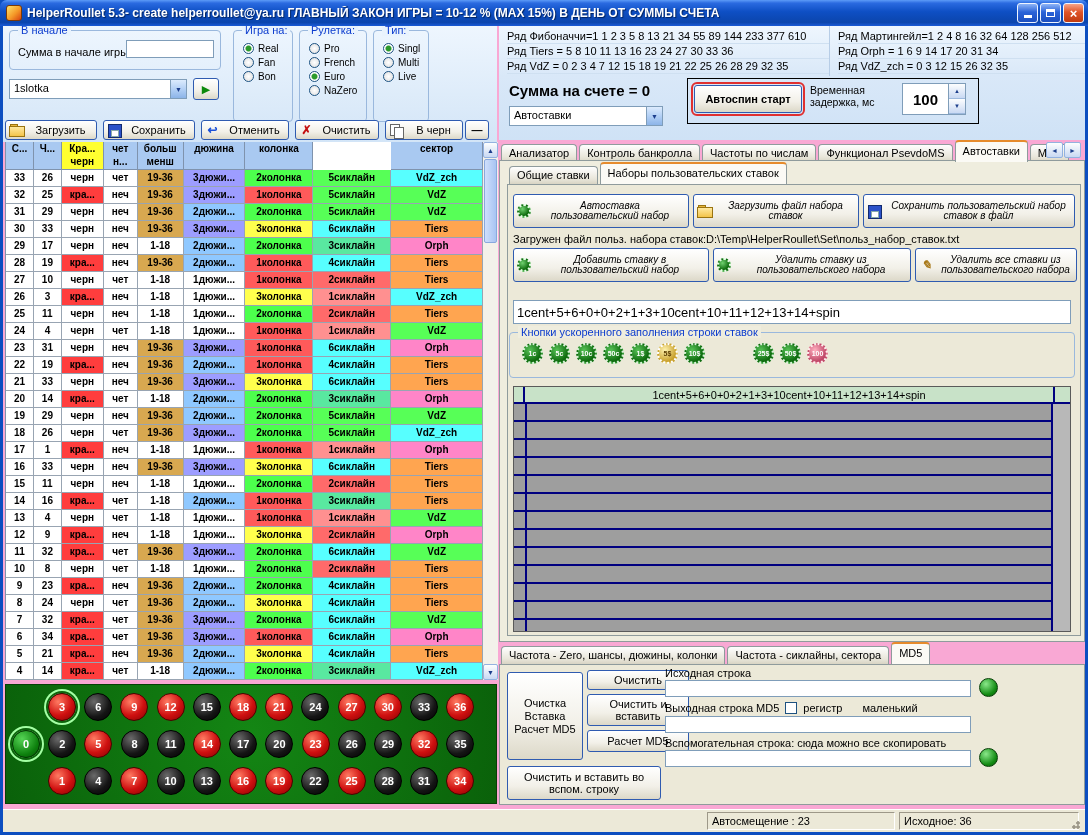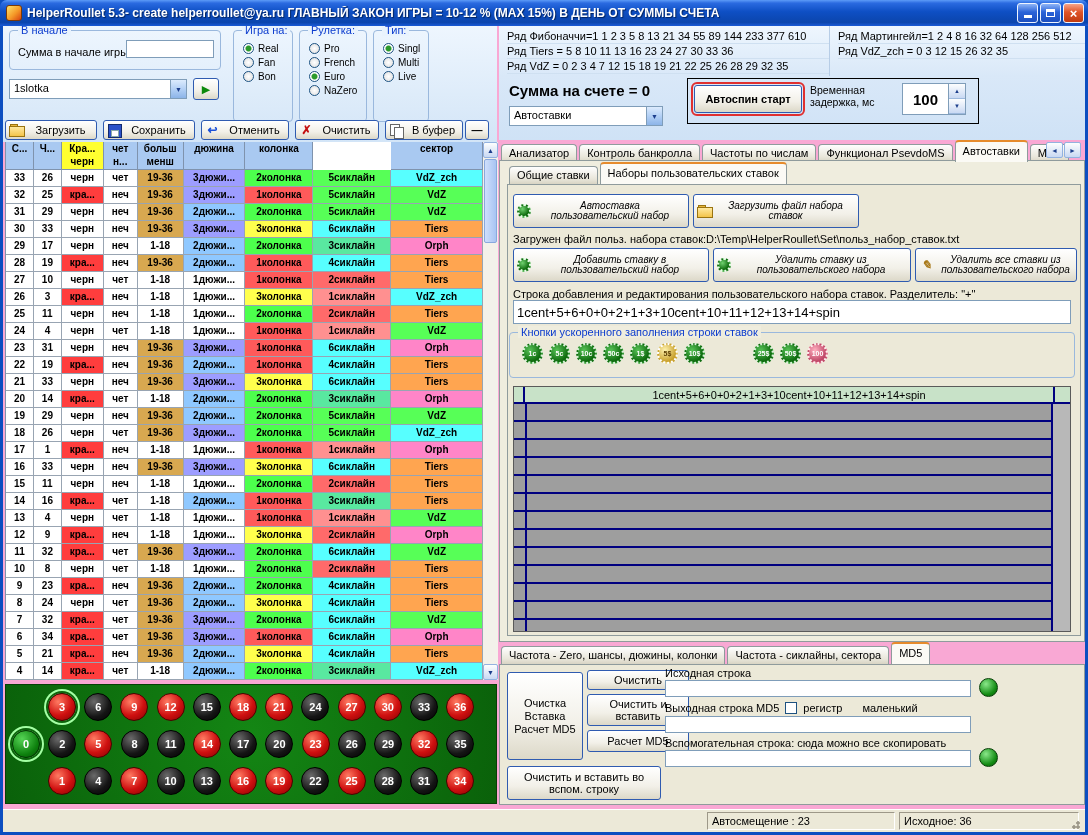--- a/index.html
+++ b/index.html
@@ -281,21 +281,21 @@
           <div class="xpbtn ibtn">
             <span class="ic ic-undo"></span>
             <span class="blab">Отменить</span>
           </div>
           <div class="xpbtn ibtn">
             <span class="ic ic-clear"></span>
             <span class="blab">Очистить</span>
           </div>
           <div class="xpbtn ibtn">
             <span class="ic ic-copy"></span>
-            <span class="blab">В буфер</span>
+            <span class="blab">В черн</span>
           </div>
         </div>
       <div class="xpbtn minus-btn">—</div>
     </div>
 
     <div class="abs htable">
       <div class="thead">
           <div class="th" style="width: 28px;">
             <div>С...</div>
             <div></div>
@@ -713,20 +713,21 @@
       </div>
 
     <div class="abs info">
       <div class="info-col left">
         <div class="iline">Ряд Фибоначчи=1 1 2 3 5 8 13 21 34 55 89 144 233 377 610</div>
         <div class="iline">Ряд Tiers = 5 8 10 11 13 16 23 24 27 30 33 36</div>
         <div class="iline">Ряд VdZ = 0 2 3 4 7 12 15 18 19 21 22 25 26 28 29 32 35</div>
       </div>
       <div class="info-col right">
         <div class="iline">Ряд Мартингейл=1 2 4 8 16 32 64 128 256 512</div>
+        <div class="iline">Ряд Orph = 1 6 9 14 17 20 31 34</div>
         <div class="iline">Ряд VdZ_zch = 0 3 12 15 26 32 35</div>
       </div>
     </div>
 
     <div class="abs account">
       <div class="sum">Сумма на счете = 0</div>
       <div class="combo auto-combo">
         <div class="combo-val">Автоставки</div>
         <div class="combo-btn">▼</div>
       </div>
@@ -764,37 +765,40 @@
 
     <div class="toprow">
         <div class="xpbtn ibtn">
           <span class="ic ic-chip"></span>
           <span class="blab">Автоставка пользовательский набор</span>
         </div>
         <div class="xpbtn ibtn">
           <span class="ic ic-folder"></span>
           <span class="blab">Загрузить файл набора ставок</span>
         </div>
+        <div class="xpbtn ibtn">
+          <span class="ic ic-save"></span>
+          <span class="blab">Сохранить пользовательский набор ставок в файл</span>
+        </div>
       </div>
     <div class="lbl loaded-lbl">Загружен файл польз. набора ставок:D:\Temp\HelperRoullet\Set\польз_набор_ставок.txt</div>
     <div class="editrow">
         <div class="xpbtn ibtn">
           <span class="ic ic-chip"></span>
           <span class="blab">Добавить ставку в пользовательский набор</span>
         </div>
         <div class="xpbtn ibtn">
           <span class="ic ic-chip"></span>
           <span class="blab">Удалить ставку из пользовательского набора</span>
         </div>
         <div class="xpbtn ibtn">
           <span class="ic ic-pencil"></span>
           <span class="blab">Удалить все ставки из пользовательского набора</span>
         </div>
       </div>
-    <div class="lbl editline-lbl">Строка добавления и редактирования пользовательского набора ставок. Разделитель: "+"</div>
     <input class="inp bet-input abs" value="1cent+5+6+0+0+2+1+3+10cent+10+11+12+13+14+spin" style="">
 
     <div class="gb quick-gb abs">
       <span class="gbt tan">Кнопки ускоренного заполнения строки ставок</span>
       <div class="chips">
           <span class="chip">1c</span>
           <span class="chip">5c</span>
           <span class="chip">10c</span>
           <span class="chip">50c</span>
           <span class="chip">1$</span>

